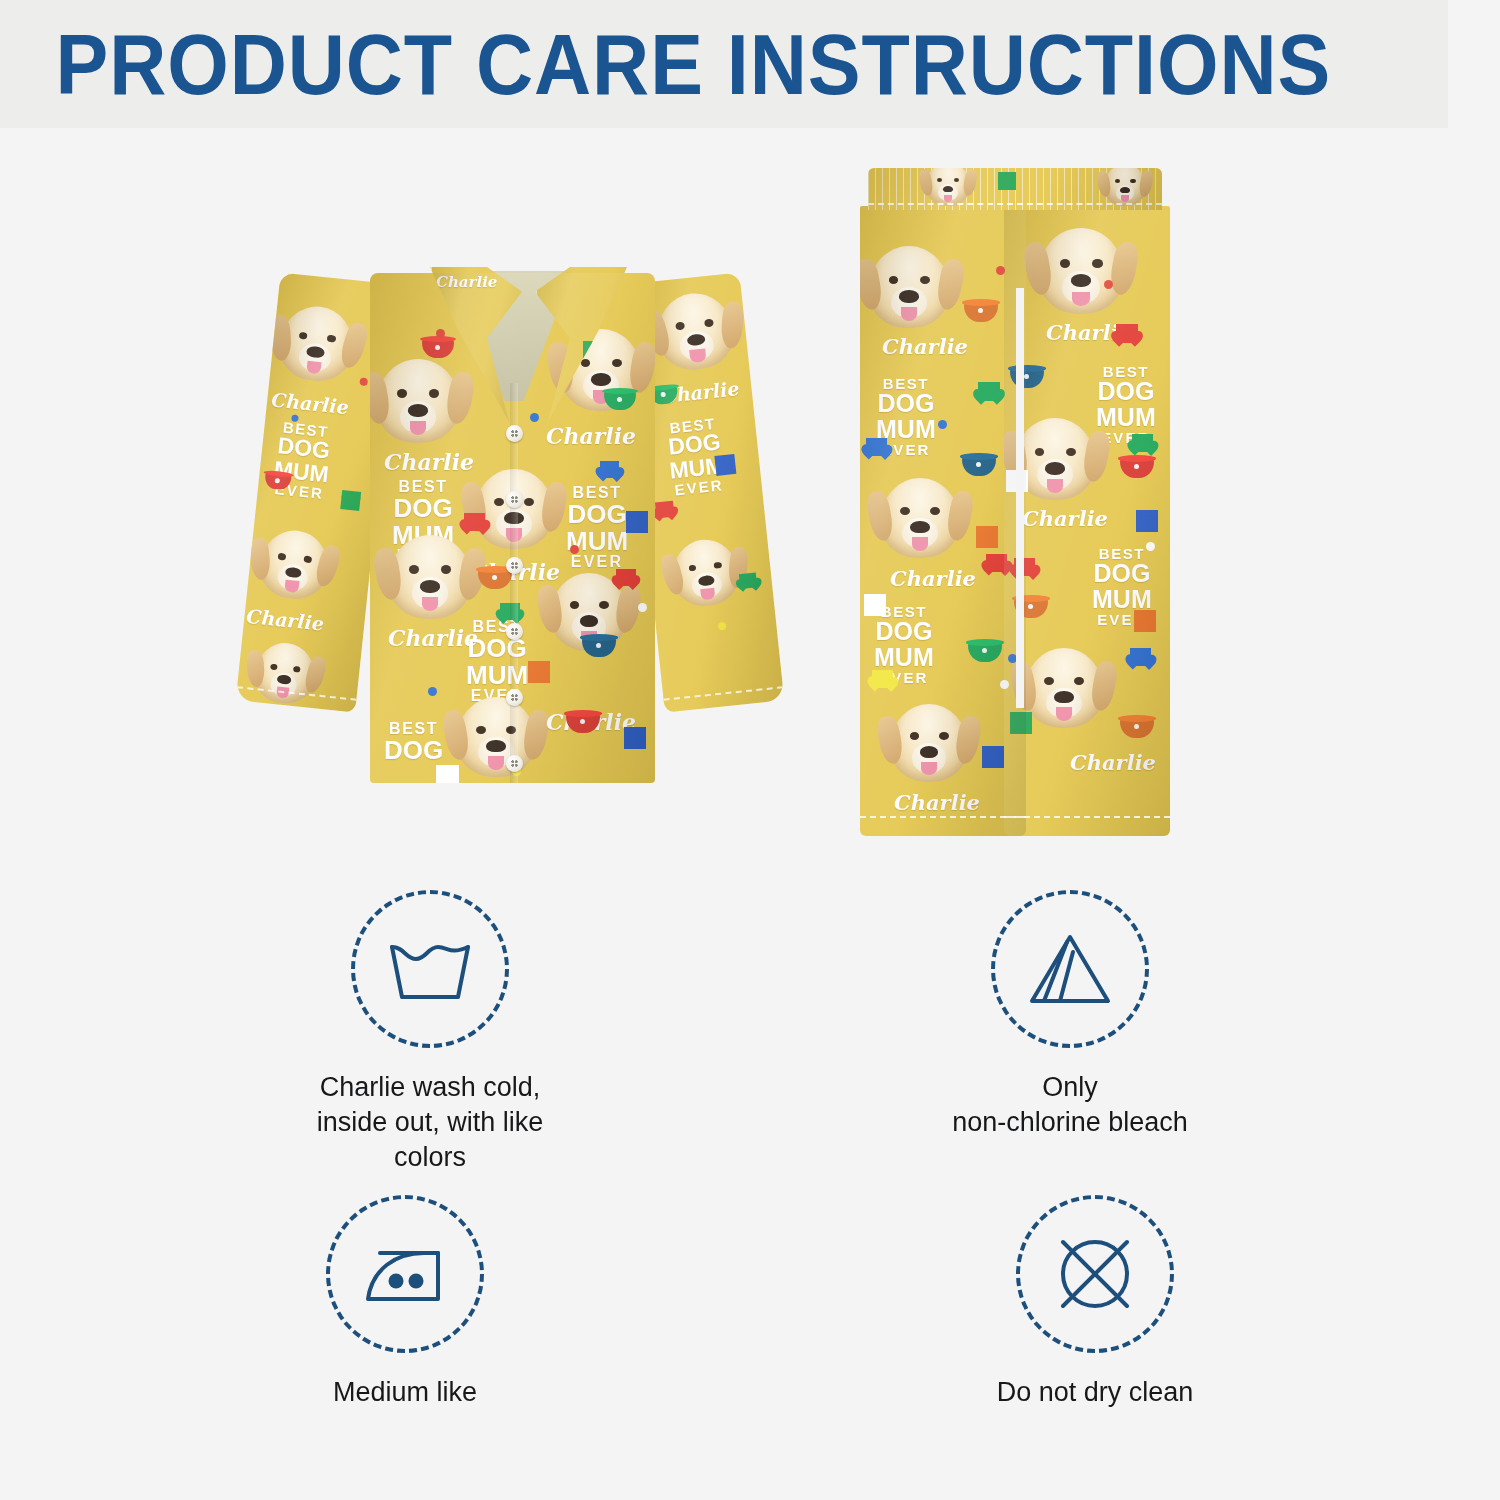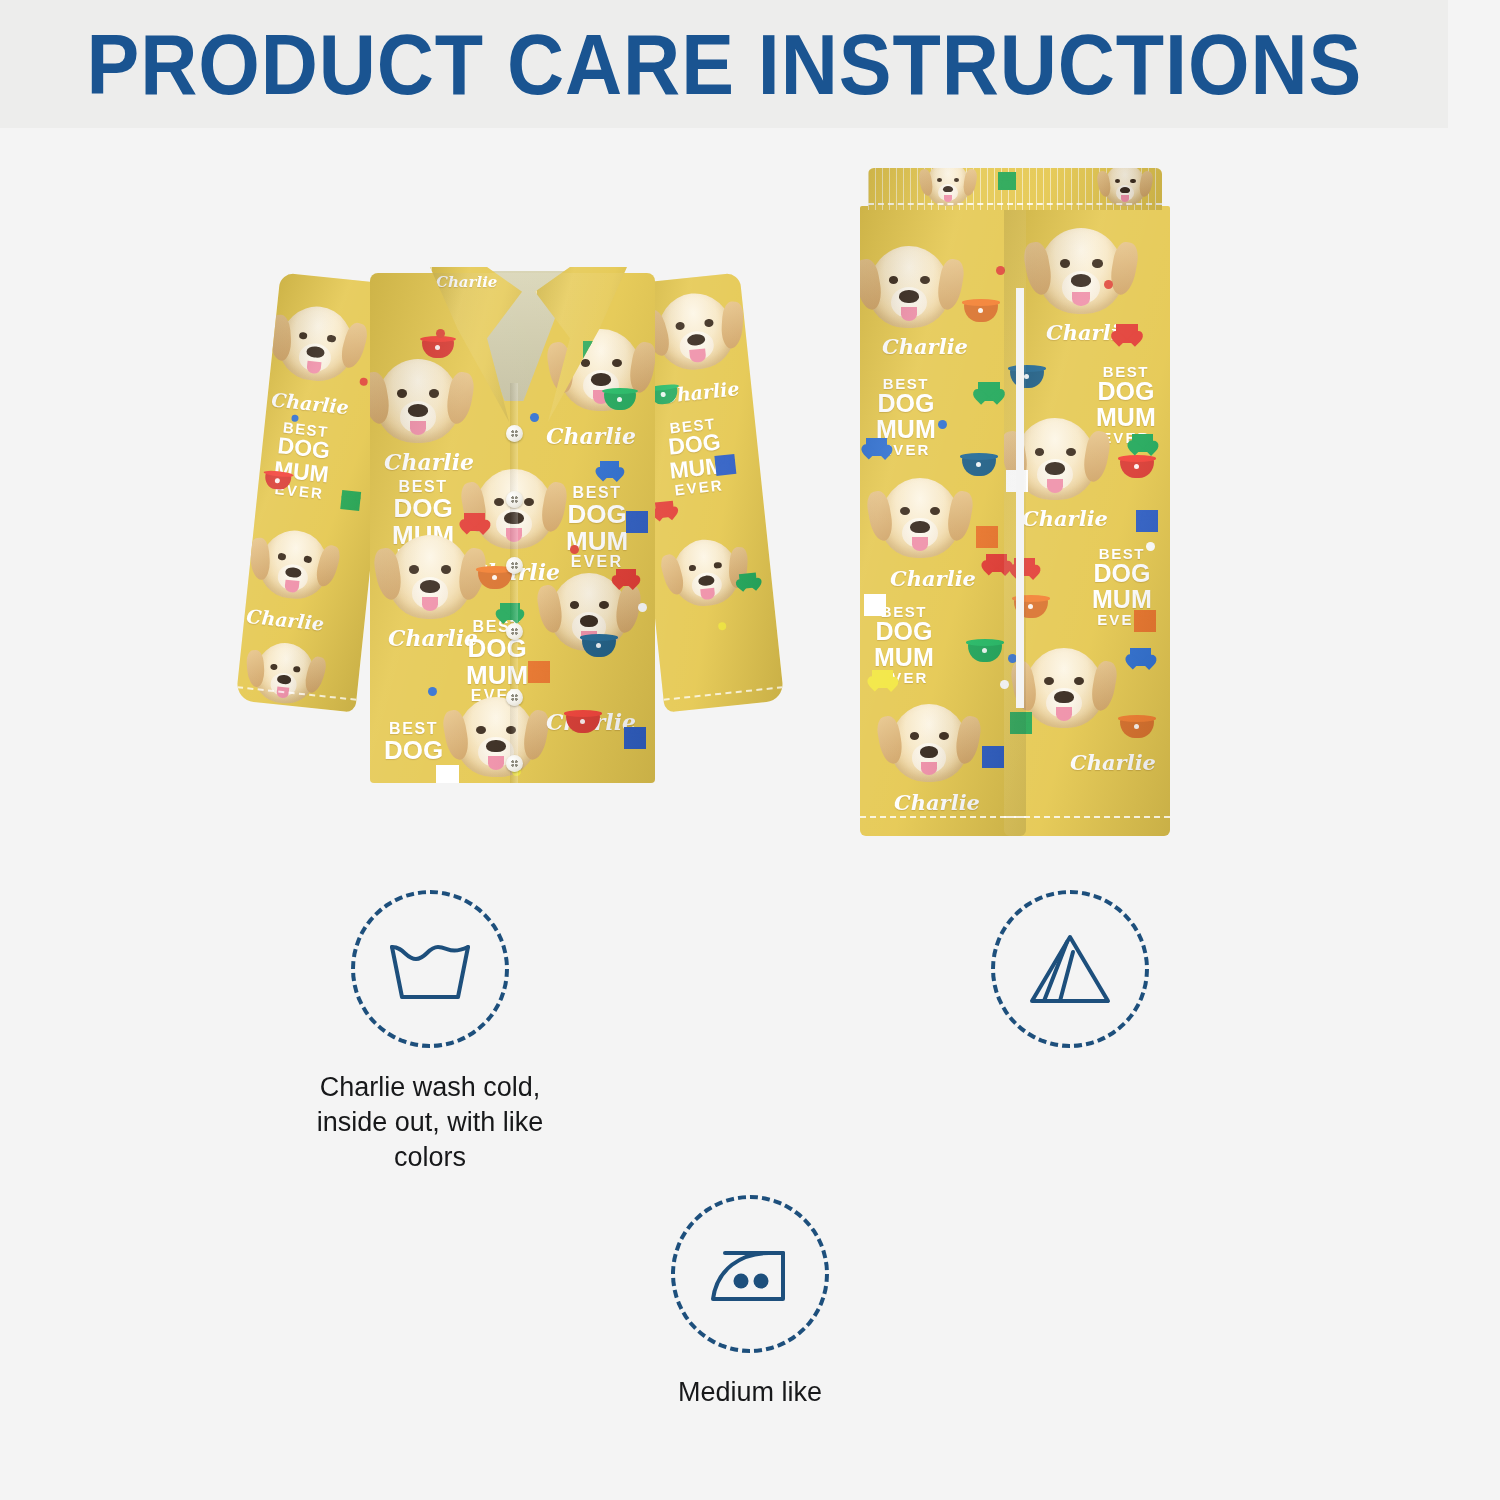--- a/index.html
+++ b/index.html
@@ -8,21 +8,21 @@
     background:#f4f4f4;
     font-family:"Liberation Sans", sans-serif;
     overflow:hidden;
     position:relative;
   }
 
   
   .header-band{
     position:absolute; left:0; top:0; width:1448px; height:128px;
     background:#ededec;
-    display:flex; align-items:center; justify-content:center;
+    display:flex; align-items:center; justify-content:flex-start;
   }
   .page-title{
     font-family:"Liberation Sans Narrow","Liberation Sans",sans-serif;
     font-weight:700;
     font-size:86px;
     line-height:1;
     letter-spacing:1px;
     color:#1a5491;
     transform:scaleX(0.92);
     transform-origin:center;
@@ -753,31 +753,43 @@
     </div>
 
     <div class="care-item">
       <div class="care-circle">
         <svg width="88" height="80" viewBox="0 0 88 80">
           <path d="M44 8 L82 72 L6 72 Z" fill="none" stroke="#1d4f7c" stroke-width="4" stroke-linejoin="round"></path>
           <line x1="41" y1="13" x2="18" y2="72" stroke="#1d4f7c" stroke-width="4" stroke-linecap="round"></line>
           <line x1="47" y1="23" x2="34" y2="72" stroke="#1d4f7c" stroke-width="4" stroke-linecap="round"></line>
         </svg>
       </div>
+      <div class="care-label">Only
+non-chlorine bleach</div>
     </div>
 
   </div>
 
   <div class="care-row r2">
     <div class="care-item">
       <div class="care-circle">
         <svg width="94" height="66" viewBox="0 0 94 66">
           <path d="M10 58 C14 28 38 12 66 12 L80 12 L80 58 Z" fill="none" stroke="#1d4f7c" stroke-width="4" stroke-linejoin="round" stroke-linecap="round"></path>
           <line x1="22" y1="12" x2="80" y2="12" stroke="#1d4f7c" stroke-width="4" stroke-linecap="round"></line>
           <circle cx="38" cy="40" r="7.5" fill="#1d4f7c"></circle>
           <circle cx="58" cy="40" r="7.5" fill="#1d4f7c"></circle>
         </svg>
       </div>
       <div class="care-label">Medium like</div>
     </div>
 
+    <div class="care-item">
+      <div class="care-circle">
+        <svg width="92" height="92" viewBox="0 0 92 92">
+          <circle cx="46" cy="46" r="32" fill="none" stroke="#1d4f7c" stroke-width="4"></circle>
+          <line x1="14" y1="14" x2="78" y2="78" stroke="#1d4f7c" stroke-width="4" stroke-linecap="round"></line>
+          <line x1="78" y1="14" x2="14" y2="78" stroke="#1d4f7c" stroke-width="4" stroke-linecap="round"></line>
+        </svg>
+      </div>
+      <div class="care-label">Do not dry clean</div>
+    </div>
   </div>
 </div>
 
 </body></html>

